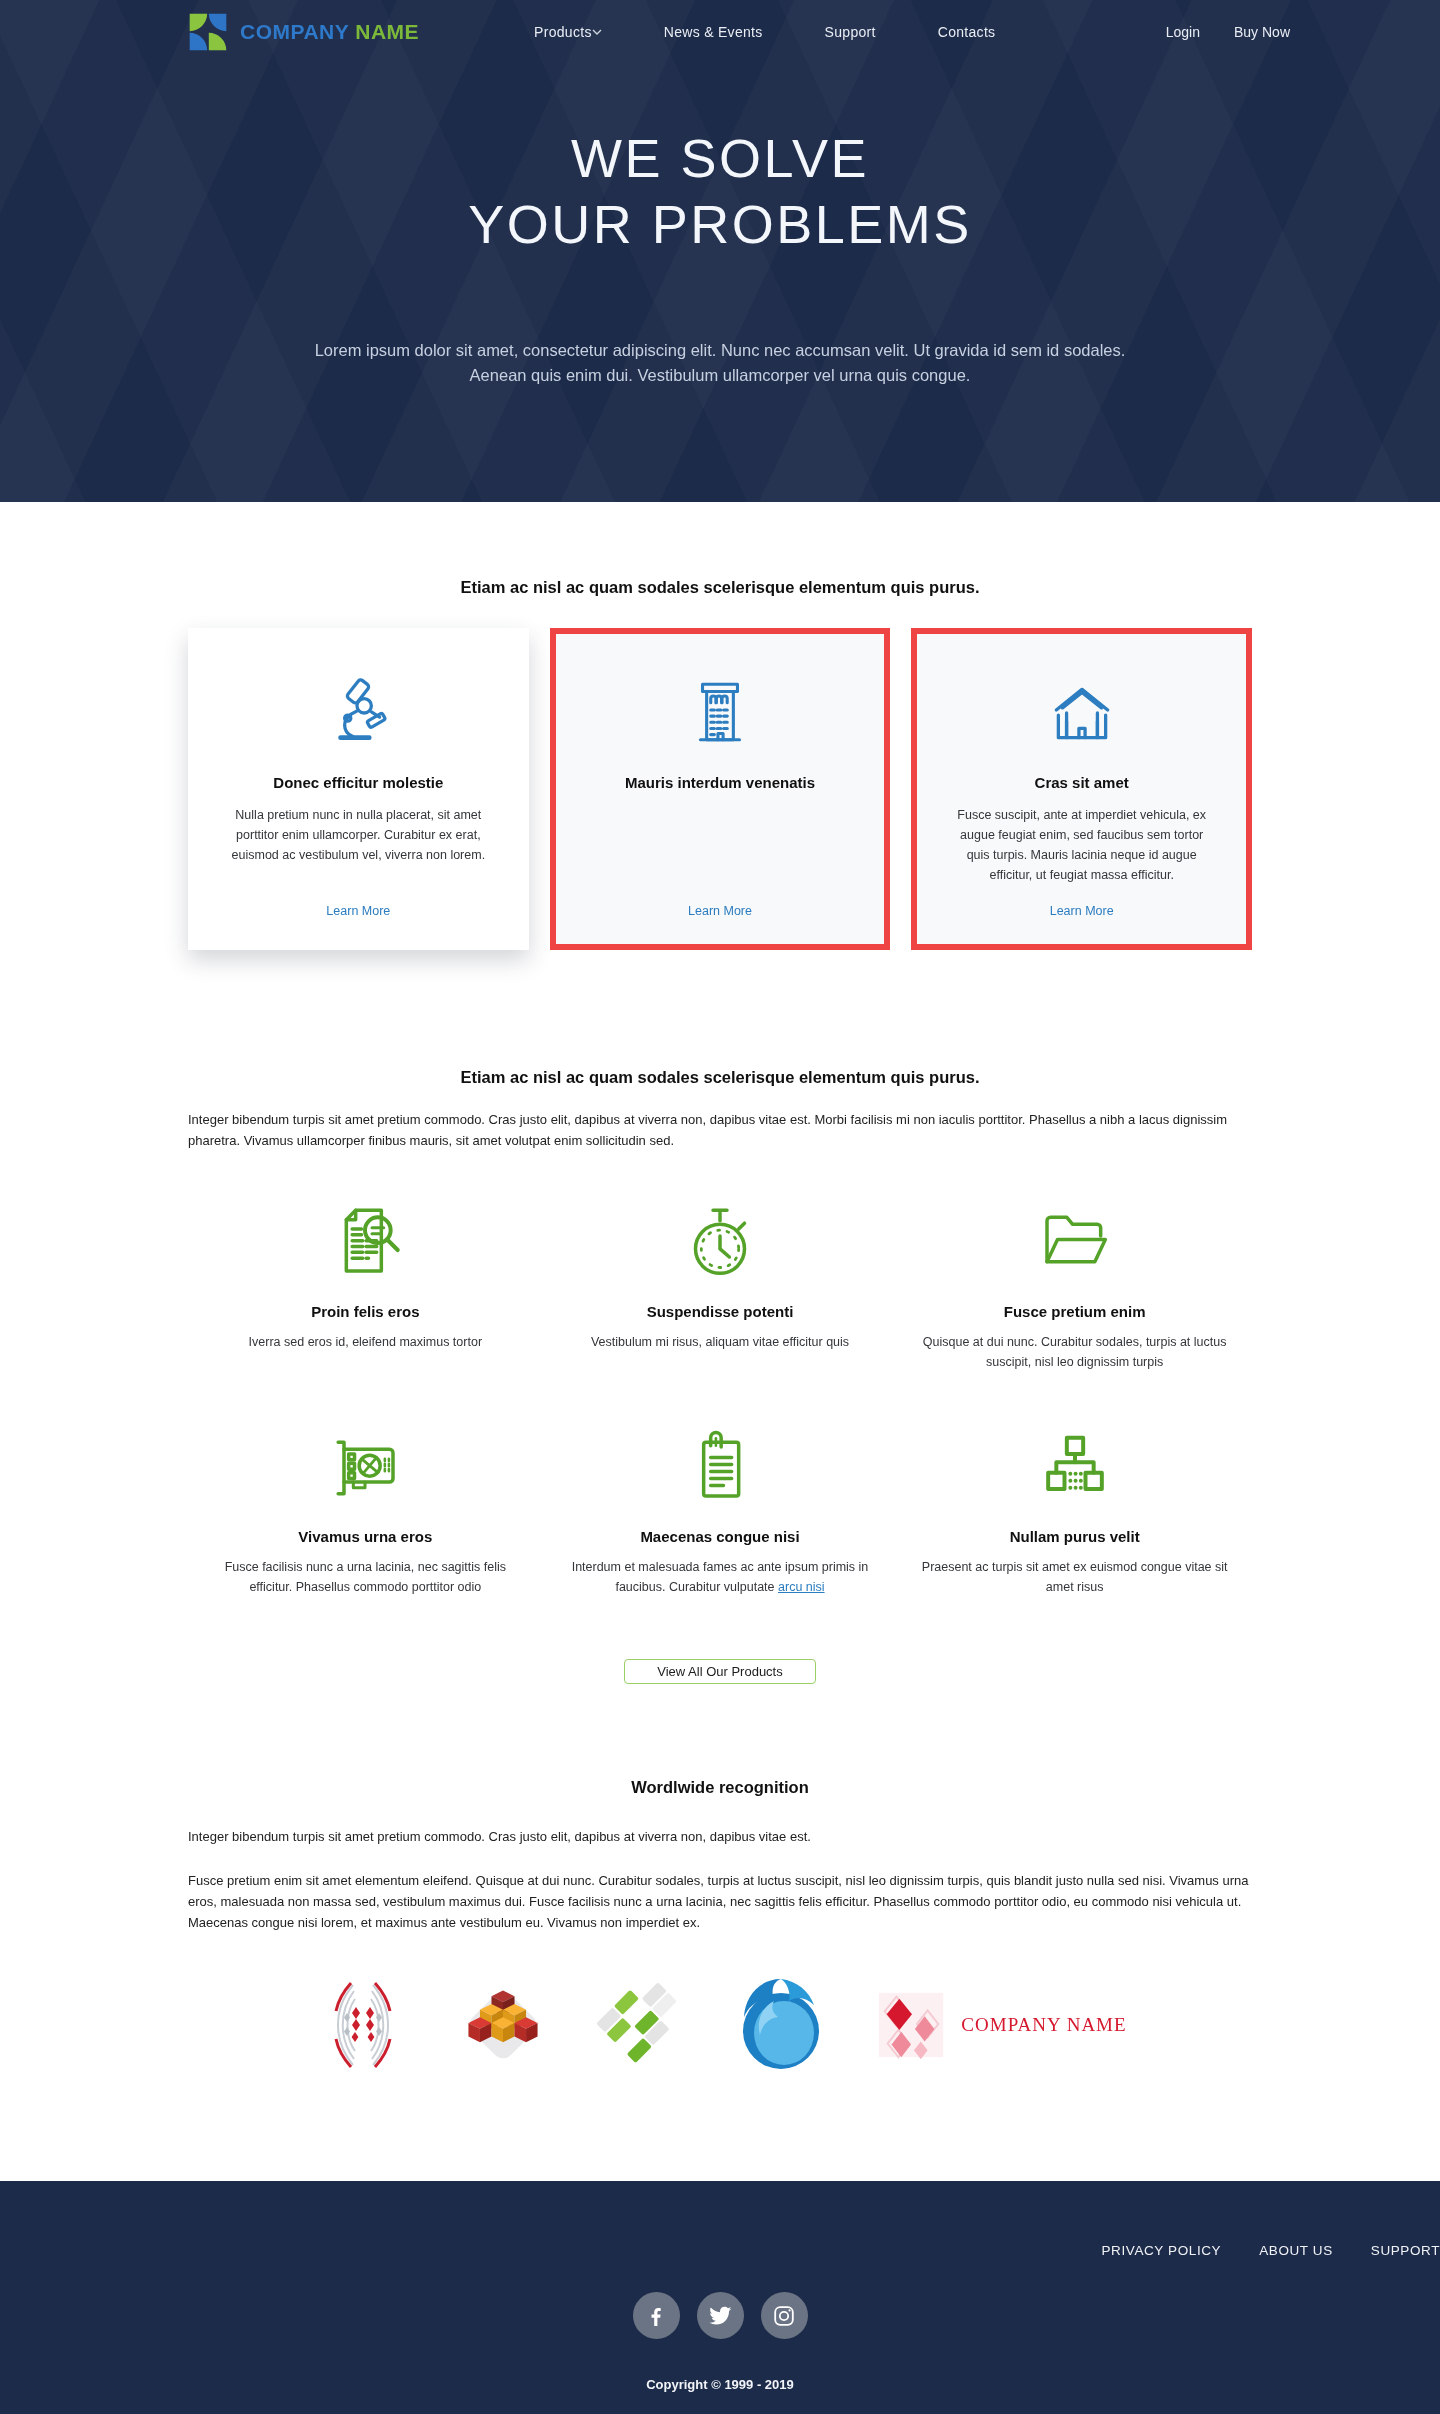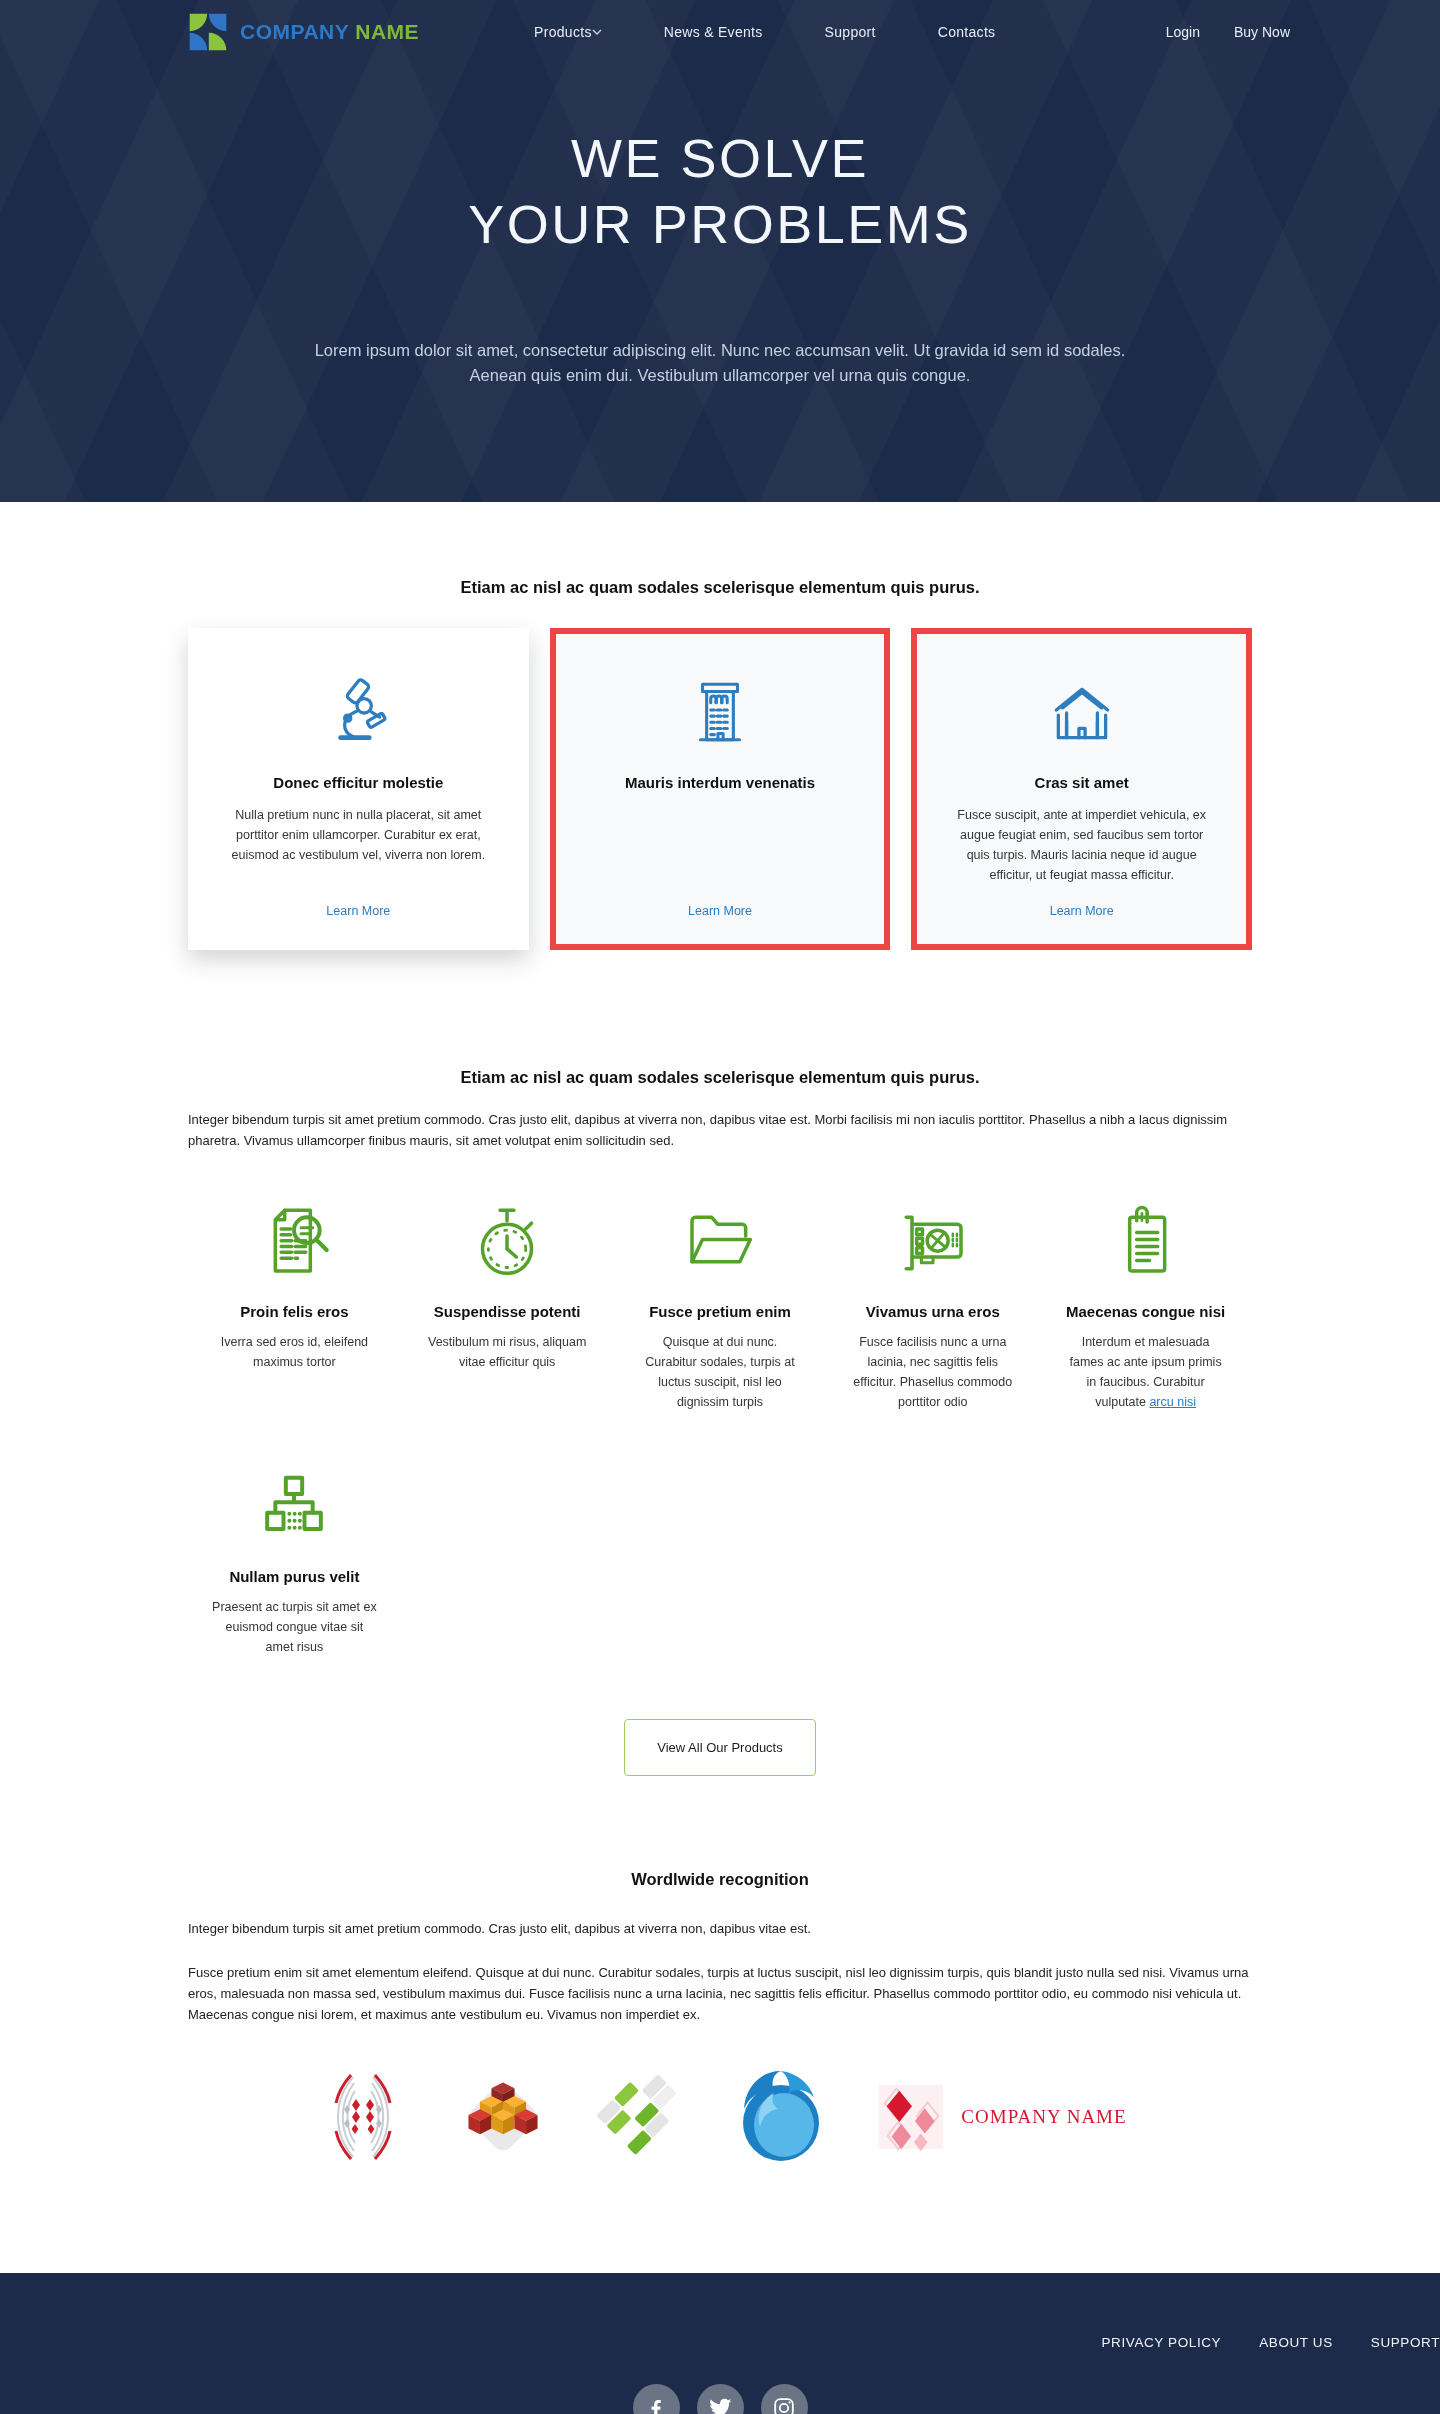--- a/index.html
+++ b/index.html
@@ -95,36 +95,36 @@
   
   .features-section { padding-top:118px; }
   .features-intro {
     margin-top:22px;
     font-size:13px; line-height:1.62; color:#222;
     text-align:left;
   }
   .features {
     margin-top:50px;
     display:grid;
-    grid-template-columns:repeat(5, 1fr);
+    grid-template-columns:repeat(3, 1fr);
     row-gap:54px;
   }
   .feature { text-align:center; padding:0 24px; }
   .feature .f-icon { width:84px; height:84px; }
   .feature h3 { font-size:15px; color:#101010; margin-top:14px; }
   .feature p { font-size:12.5px; line-height:1.6; color:#33363a; margin-top:12px; }
   .feature a { color:#2b7cc0; }
 
   .products-btn-row { text-align:center; margin-top:62px; }
   .products-btn {
     display:inline-block;
     background:#fff;
     border:1px solid #9ccf63;
     border-radius:4px;
-    padding:20px 32px;
+    padding:4px 32px;
     font-size:13px; color:#1d1d1d;
     cursor:pointer;
     font-family:"Liberation Sans", sans-serif;
   }
 
   
   .recognition-section { padding-top:94px; }
   .recognition-section .p1 { margin-top:30px; font-size:13px; line-height:1.6; color:#222; }
   .recognition-section .p2 { margin-top:22px; font-size:13px; line-height:1.62; color:#222; }
   .logos {

